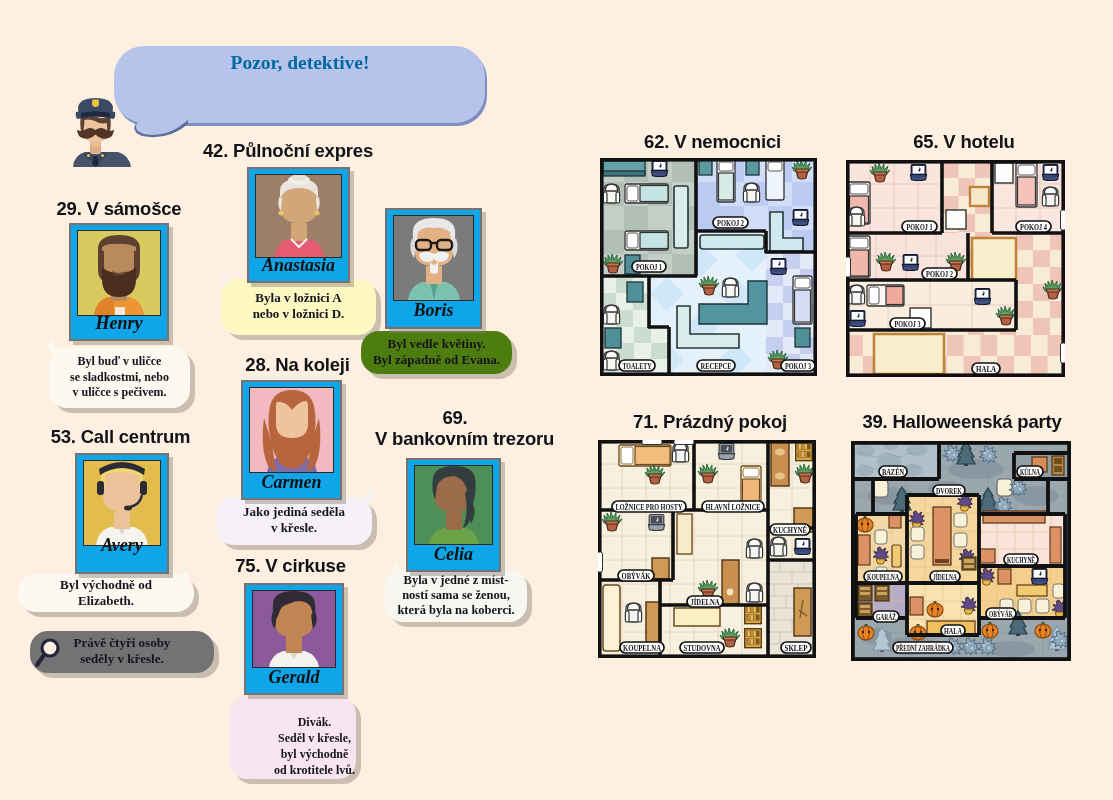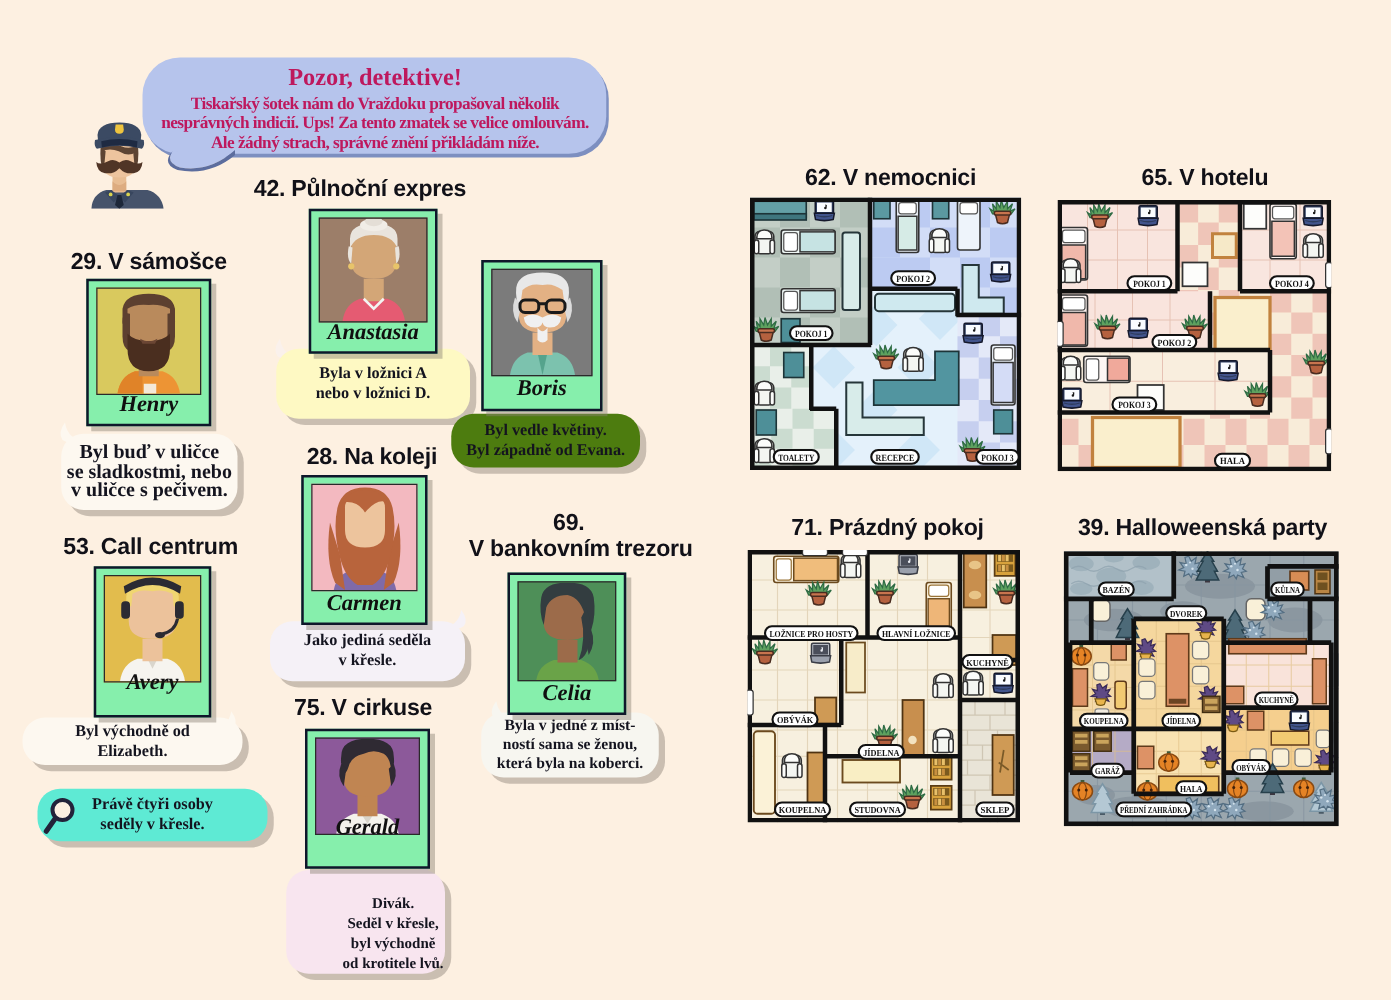--- a/index.html
+++ b/index.html
@@ -1,21 +1,21 @@
 <!DOCTYPE html>
 <html><head>
 <meta charset="utf-8">
 <style>
 html,body{margin:0;padding:0;}
 body{width:1113px;height:800px;position:relative;background:#fdf0e1;overflow:hidden;
  font-family:"Liberation Sans",sans-serif;}
 .abs{position:absolute;}
 .hd{position:absolute;font-family:"Liberation Sans",sans-serif;font-weight:bold;color:#111118;
  text-align:center;white-space:nowrap;font-size:18.5px;letter-spacing:-0.2px;line-height:21px;}
-.card{position:absolute;background:#86efac;border:2px solid #0f172a;
+.card{position:absolute;background:#0ea5e9;border:2px solid #737373;
  box-shadow:4px 4px 0 rgba(140,130,118,.45);}
 .photo{position:absolute;border:1.5px solid #2a2a2a;overflow:hidden;}
 .pname{position:absolute;left:0;right:0;text-align:center;
  font-family:"Liberation Serif",serif;font-style:italic;font-weight:bold;color:#101010;}
 .bub{position:absolute;border-radius:18px;box-shadow:5px 5px 0 rgba(160,150,138,.55);
  font-family:"Liberation Serif",serif;font-weight:bold;color:#14141f;text-align:center;}
 .bub .in{position:absolute;left:0;right:0;}
 svg{display:block;}
 </style>
 </head>
@@ -47,59 +47,58 @@
   <path d="M19.5 4.5 L25.5 4.5 L26 8.5 Q26 12 22.5 12 Q19 12 19 8.5 Z" fill="#eec43f"></path>
 
   <path d="M22.5 35 Q18 31.5 13.5 34 Q7 37.5 4 34.5 Q4.5 42.5 11 43.5 Q18 44.5 22.5 39.5 Q27 44.5 34 43.5 Q40.5 42.5 41 34.5 Q38 37.5 31.5 34 Q27 31.5 22.5 35 Z" fill="#503526"></path>
 </svg>
 
 <div class="abs" style="left:114px;top:46px;width:371px;height:77px;background:#b6c4ec;border-radius:30px;box-shadow:2px 3px 0 #7d8fc0;"></div>
 <svg class="abs" style="left:130px;top:108px" width="60" height="32" viewBox="0 0 60 32">
   <path d="M58 0 Q40 16 8 13 Q2 22 14 26 Q38 30 58 12 Z" fill="#b6c4ec"></path>
   <path d="M8 13 Q2 22 14 26 Q38 30 58 12 L58 16 Q38 33 12 28 Q-1 23 8 13 Z" fill="#5c6d9e"></path>
 </svg>
-<div class="abs" style="left:120px;top:52px;width:360px;text-align:center;font-family:'Liberation Serif',serif;font-weight:bold;color:#be185d;white-space:nowrap;">
+<div class="abs" style="left:120px;top:52px;width:360px;text-align:center;font-family:'Liberation Serif',serif;font-weight:bold;color:#0369a1;white-space:nowrap;">
   <div style="font-size:19.5px;margin-bottom:1px;">Pozor, detektive!</div>
-  <div style="font-size:13.8px;line-height:15.4px;letter-spacing:-0.45px;">Tiskařský šotek nám do Vraždoku propašoval několik<br>nesprávných indicií. Ups! Za tento zmatek se velice omlouvám.<br>Ale žádný strach, správné znění přikládám níže.</div>
 </div>
 
 <div class="hd" style="left:203px;top:140px;width:170px;">42. Půlnoční expres</div>
 <div class="hd" style="left:55px;top:198px;width:128px;">29. V sámošce</div>
 <div class="hd" style="left:240px;top:354px;width:115px;">28. Na koleji</div>
 <div class="hd" style="left:48px;top:426px;width:145px;">53. Call centrum</div>
 <div class="hd" style="left:375px;top:407px;width:160px;">69.<br>V bankovním trezoru</div>
 <div class="hd" style="left:228px;top:555px;width:125px;">75. V cirkuse</div>
 
 <div class="hd" style="left:630px;top:131px;width:165px;">62. V nemocnici</div>
 <div class="hd" style="left:899px;top:131px;width:130px;">65. V hotelu</div>
 <div class="hd" style="left:625px;top:411px;width:170px;">71. Prázdný pokoj</div>
 <div class="hd" style="left:847px;top:411px;width:230px;">39. Halloweenská party</div>
 
 <div class="bub" style="left:49px;top:347px;width:141px;height:61px;background:#fdf8f0;">
-  <div class="in" style="top:7px;font-size:16px;line-height:15.5px;">Byl buď v uličce<br>se sladkostmi, nebo<br>v uličce s pečivem.</div>
+  <div class="in" style="top:7px;font-size:12px;line-height:15.5px;">Byl buď v uličce<br>se sladkostmi, nebo<br>v uličce s pečivem.</div>
 </div>
 <div class="bub" style="left:221px;top:279px;width:155px;height:56px;background:#fef9c3;">
   <div class="in" style="top:11px;font-size:13px;line-height:15.5px;">Byla v ložnici A<br>nebo v ložnici D.</div>
 </div>
 <div class="bub" style="left:361px;top:331px;width:151px;height:43px;background:#4d7c0f;">
   <div class="in" style="top:5px;font-size:13px;line-height:15.5px;">Byl vedle květiny.<br>Byl západně od Evana.</div>
 </div>
 <div class="bub" style="left:216px;top:497px;width:156px;height:48px;background:#f5f1f7;">
   <div class="in" style="top:7px;font-size:13px;line-height:15.5px;">Jako jediná seděla<br>v křesle.</div>
 </div>
 <div class="bub" style="left:18px;top:574px;width:176px;height:38px;background:#fdf8f0;">
   <div class="in" style="top:3px;font-size:13px;line-height:15.5px;">Byl <b>východně</b> od<br><b>Elizabeth</b>.</div>
 </div>
 <div class="bub" style="left:385px;top:570px;width:142px;height:52px;background:#f7f6f0;">
   <div class="in" style="top:3px;font-size:12.5px;line-height:15px;">Byla v jedné z míst-<br>ností sama se ženou,<br>která byla na <b>koberci</b>.</div>
 </div>
 <div class="bub" style="left:229px;top:696px;width:127px;height:83px;background:#f8e5ef;">
   <div class="in" style="top:18px;font-size:12px;line-height:16px;margin-left:44px;">Divák.<br>Seděl v <b>křesle</b>,<br>byl <b>východně</b><br>od <b>krotitele lvů</b>.</div>
 </div>
-<div class="bub" style="left:30px;top:631px;width:184px;height:42px;background:#5eead4;">
+<div class="bub" style="left:30px;top:631px;width:184px;height:42px;background:#737373;">
   <div class="in" style="top:4px;font-size:13px;line-height:15.5px;">Právě <b>čtyři</b> osoby<br>seděly v <b>křesle</b>.</div>
 </div>
 
 <svg class="abs" style="left:44px;top:336px;z-index:-1" width="26" height="20" viewBox="0 0 26 20">
     <path d="M26 18 Q10 16 8 2 Q2 10 6 16 Q12 20 26 20 Z" fill="#fdf8f0"></path>
   </svg>
 <svg class="abs" style="left:360px;top:322px;z-index:-1" width="24" height="18" viewBox="0 0 24 18">
     <path d="M24 16 Q9 14 7 1 Q1 9 5 14 Q11 18 24 18 Z" fill="#fdf8f0"></path>
   </svg>
 <svg class="abs" style="left:352px;top:487px;z-index:-1" width="24" height="18" viewBox="0 0 24 18">
@@ -233,21 +232,21 @@
     <svg width="82" height="76" viewBox="0 0 82 76">
       <path d="M16 76 Q18 64 30 60 L52 60 Q64 64 66 76 Z" fill="#f4f2ec"></path>
       <path d="M36 60 L41 68 L46 60 Z" fill="#d8d4ca"></path>
       <rect x="33" y="44" width="16" height="18" fill="#c08552"></rect>
       <path d="M22 14 Q22 4 41 4 Q60 4 60 14 L60 32 Q60 46 41 46 Q22 46 22 32 Z" fill="#c08552"></path>
       <path d="M20 14 Q20 0 41 0 Q62 0 62 14 Q63 22 60 28 Q60 16 54 12 Q46 8 38 12 Q28 14 26 22 Q24 28 22 28 Q19 20 20 14 Z" fill="#2f2a33"></path>
       <path d="M20 20 Q16 30 22 38 L24 24 Z" fill="#2f2a33"></path>
       <path d="M62 20 Q66 30 60 38 L58 24 Z" fill="#2f2a33"></path>
     </svg>
   </div>
-  <div class="pname" style="top:66px;font-size:18px;">Gerald</div>
+  <div class="pname" style="top:82px;font-size:18px;">Gerald</div>
 </div>
 
 <svg width="0" height="0" style="position:absolute">
 <defs>
 <g id="plant">
   <path d="M9 0 L11 6 L14 1 L14 7 L18 3 L16 9 L20 7 L17 11 L2 11 L0 7 L3 9 L2 3 L5 7 L5 1 L8 6 Z" fill="#5ea15f" stroke="#2e6b44" stroke-width="1"></path>
   <path d="M4 10 L16 10 L14 18 Q10 20 6 18 Z" fill="#b5613f" stroke="#4a2c20" stroke-width="1.2"></path>
   <rect x="3.4" y="9" width="13.2" height="3" rx="1.5" fill="#c8744e" stroke="#4a2c20" stroke-width="1.2"></rect>
 </g>
 <g id="lap">

